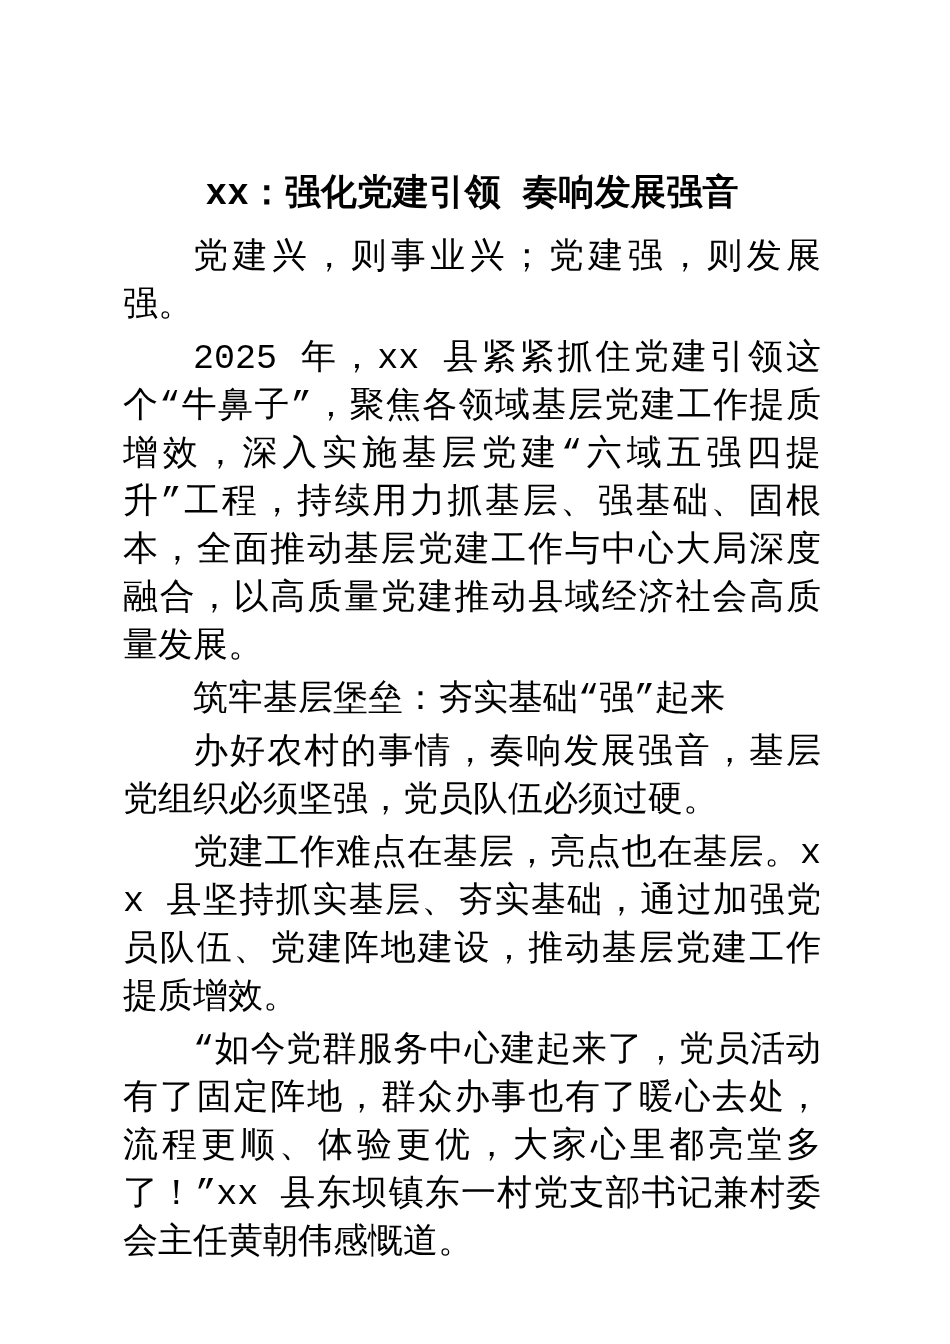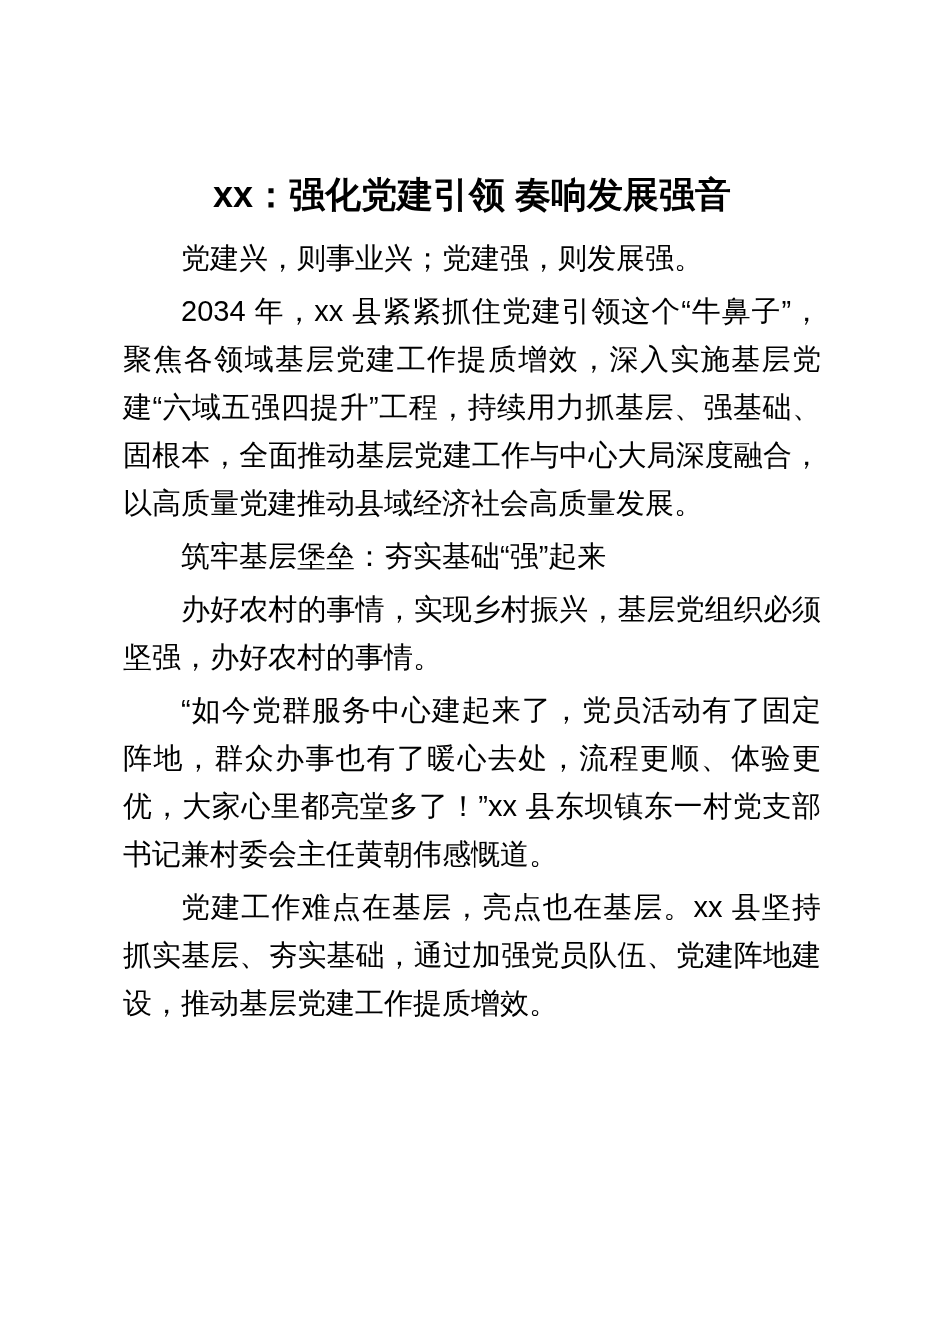--- a/index.html
+++ b/index.html
@@ -6,40 +6,40 @@
     margin: 0;
     padding: 0;
     background: #ffffff;
   }
   .page {
     position: relative;
     width: 938px;
     height: 1344px;
     background: #ffffff;
     overflow: hidden;
-    font-family: Liberation Sans, sans-serif;
+    font-family: Liberation Mono, monospace;
     color: #000000;
     box-sizing: border-box;
   }
   .doc {
     box-sizing: border-box;
     padding: 170px 117px 0 123px;
   }
   .doc-title {
     margin: 0 0 14px 0;
     font-size: 36px;
     line-height: 50px;
     font-weight: 700;
     text-align: center;
     color: #000000;
     white-space: nowrap;
   }
   .para {
     margin: 0 0 5px 0;
-    font-size: 29px;
+    font-size: 35px;
     line-height: 48px;
     text-align: justify;
     text-indent: 2em;
     color: #000000;
     word-break: break-all;
   }
   .para.subheading {
     font-weight: 400; 
   }
   .para.continued {
@@ -49,24 +49,24 @@
 </style>
 </head>
 <body>
 
 <div class="page">
   <div class="doc">
     <h1 class="doc-title">xx：强化党建引领 奏响发展强音</h1>
 
     <p class="para">党建兴，则事业兴；党建强，则发展强。</p>
 
-    <p class="para">2034 年，xx 县紧紧抓住党建引领这个“牛鼻子”，聚焦各领域基层党建工作提质增效，深入实施基层党建“六域五强四提升”工程，持续用力抓基层、强基础、固根本，全面推动基层党建工作与中心大局深度融合，以高质量党建推动县域经济社会高质量发展。</p>
+    <p class="para">2025 年，xx 县紧紧抓住党建引领这个“牛鼻子”，聚焦各领域基层党建工作提质增效，深入实施基层党建“六域五强四提升”工程，持续用力抓基层、强基础、固根本，全面推动基层党建工作与中心大局深度融合，以高质量党建推动县域经济社会高质量发展。</p>
 
     <p class="para subheading">筑牢基层堡垒：夯实基础“强”起来</p>
 
-    <p class="para">办好农村的事情，实现乡村振兴，基层党组织必须坚强，办好农村的事情。</p>
+    <p class="para">办好农村的事情，奏响发展强音，基层党组织必须坚强，党员队伍必须过硬。</p>
+
+    <p class="para">党建工作难点在基层，亮点也在基层。xx 县坚持抓实基层、夯实基础，通过加强党员队伍、党建阵地建设，推动基层党建工作提质增效。</p>
 
     <p class="para">“如今党群服务中心建起来了，党员活动有了固定阵地，群众办事也有了暖心去处，流程更顺、体验更优，大家心里都亮堂多了！”xx 县东坝镇东一村党支部书记兼村委会主任黄朝伟感慨道。</p>
-
-    <p class="para">党建工作难点在基层，亮点也在基层。xx 县坚持抓实基层、夯实基础，通过加强党员队伍、党建阵地建设，推动基层党建工作提质增效。</p>
 
   </div>
 </div>
 
 </body></html>

